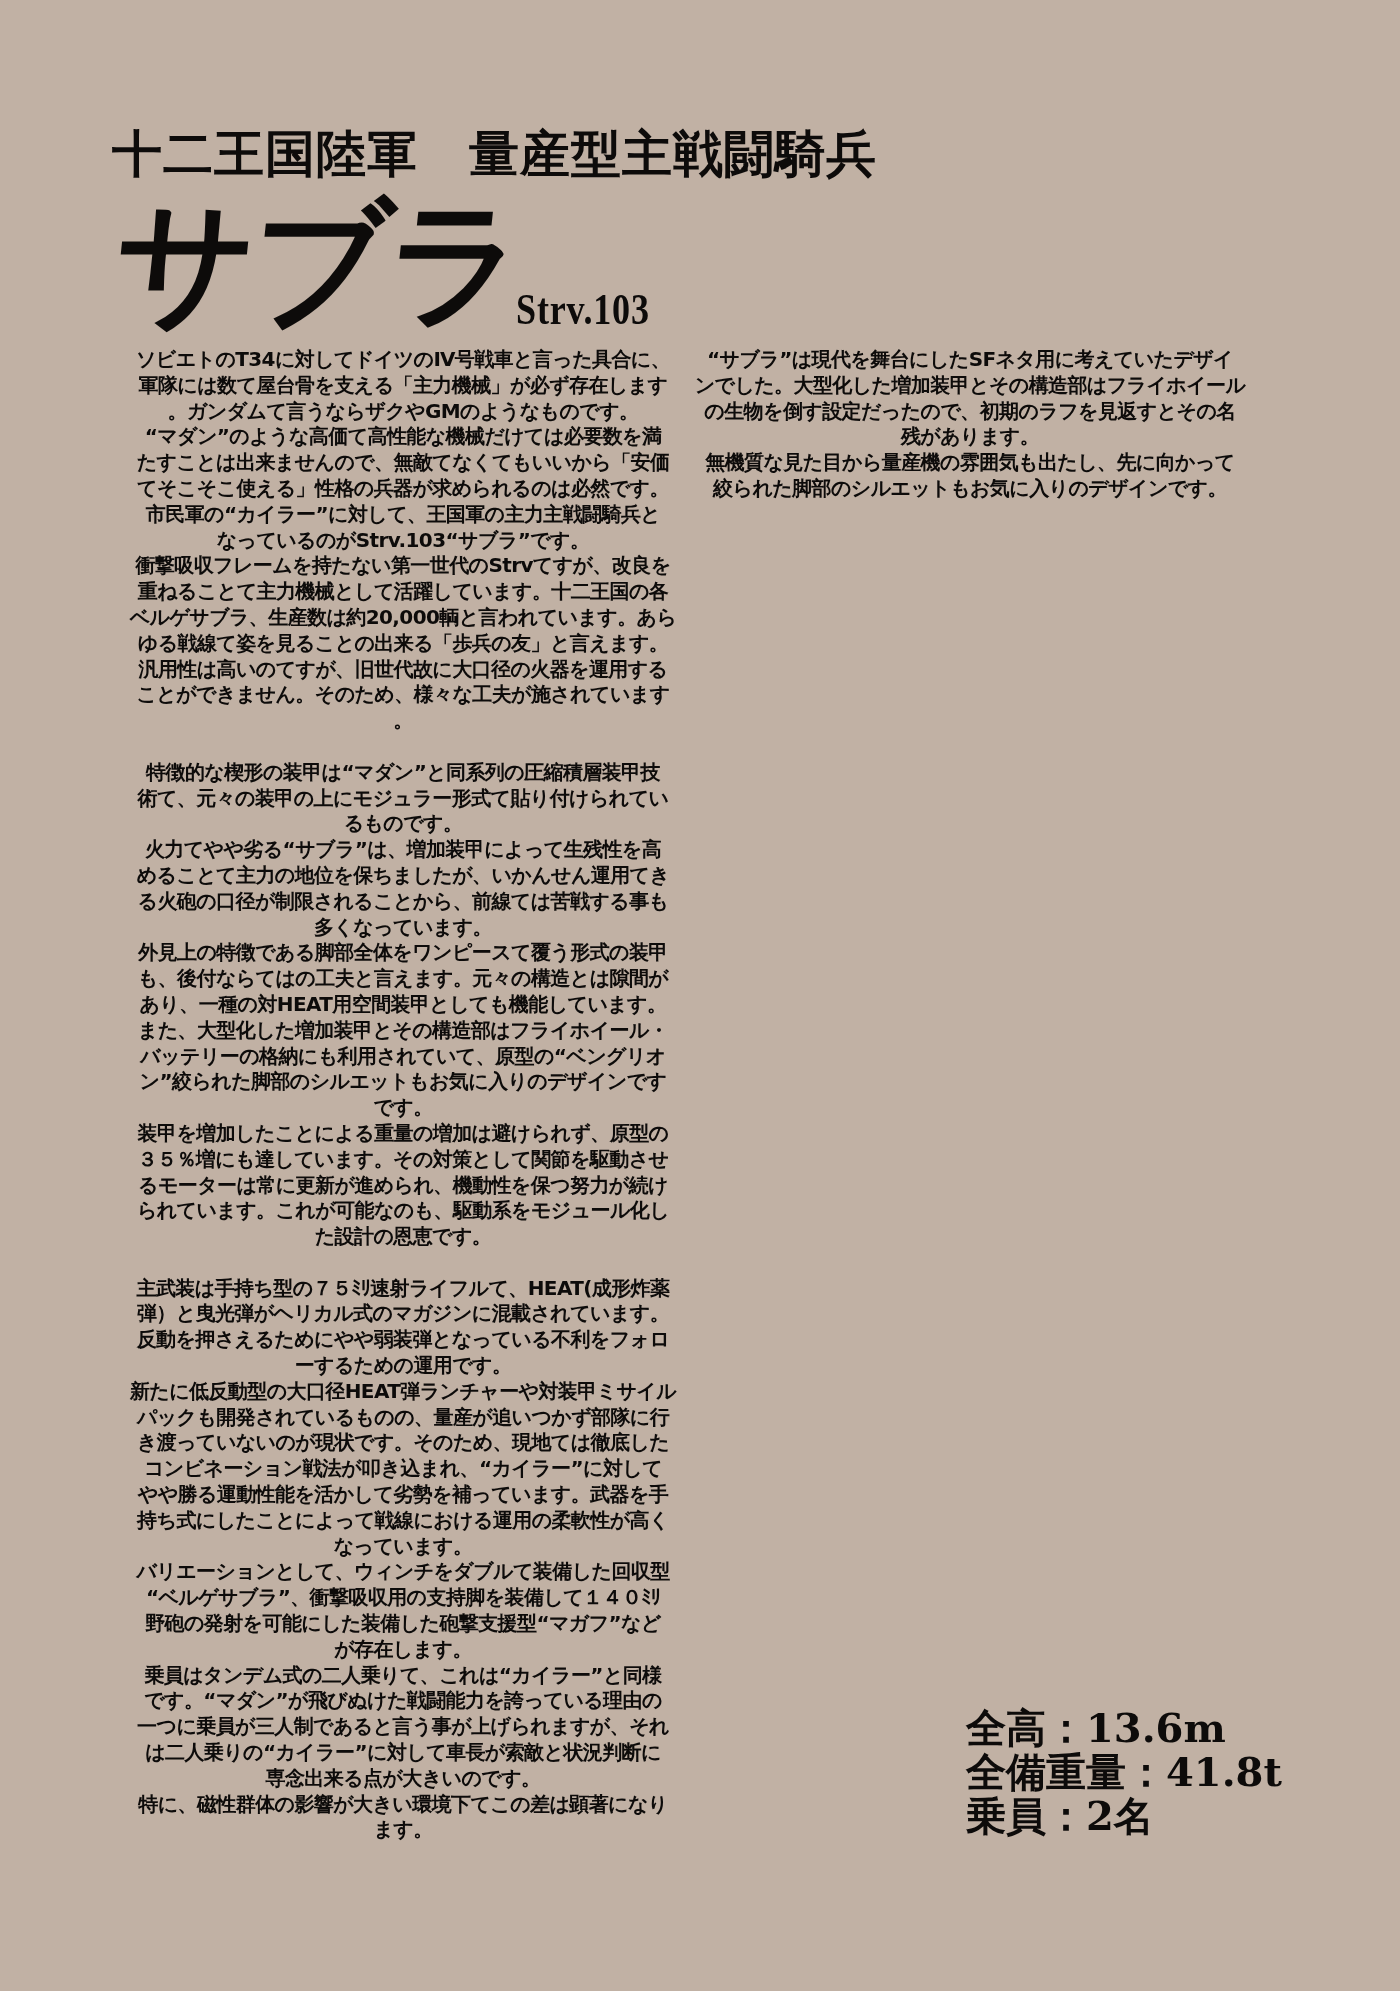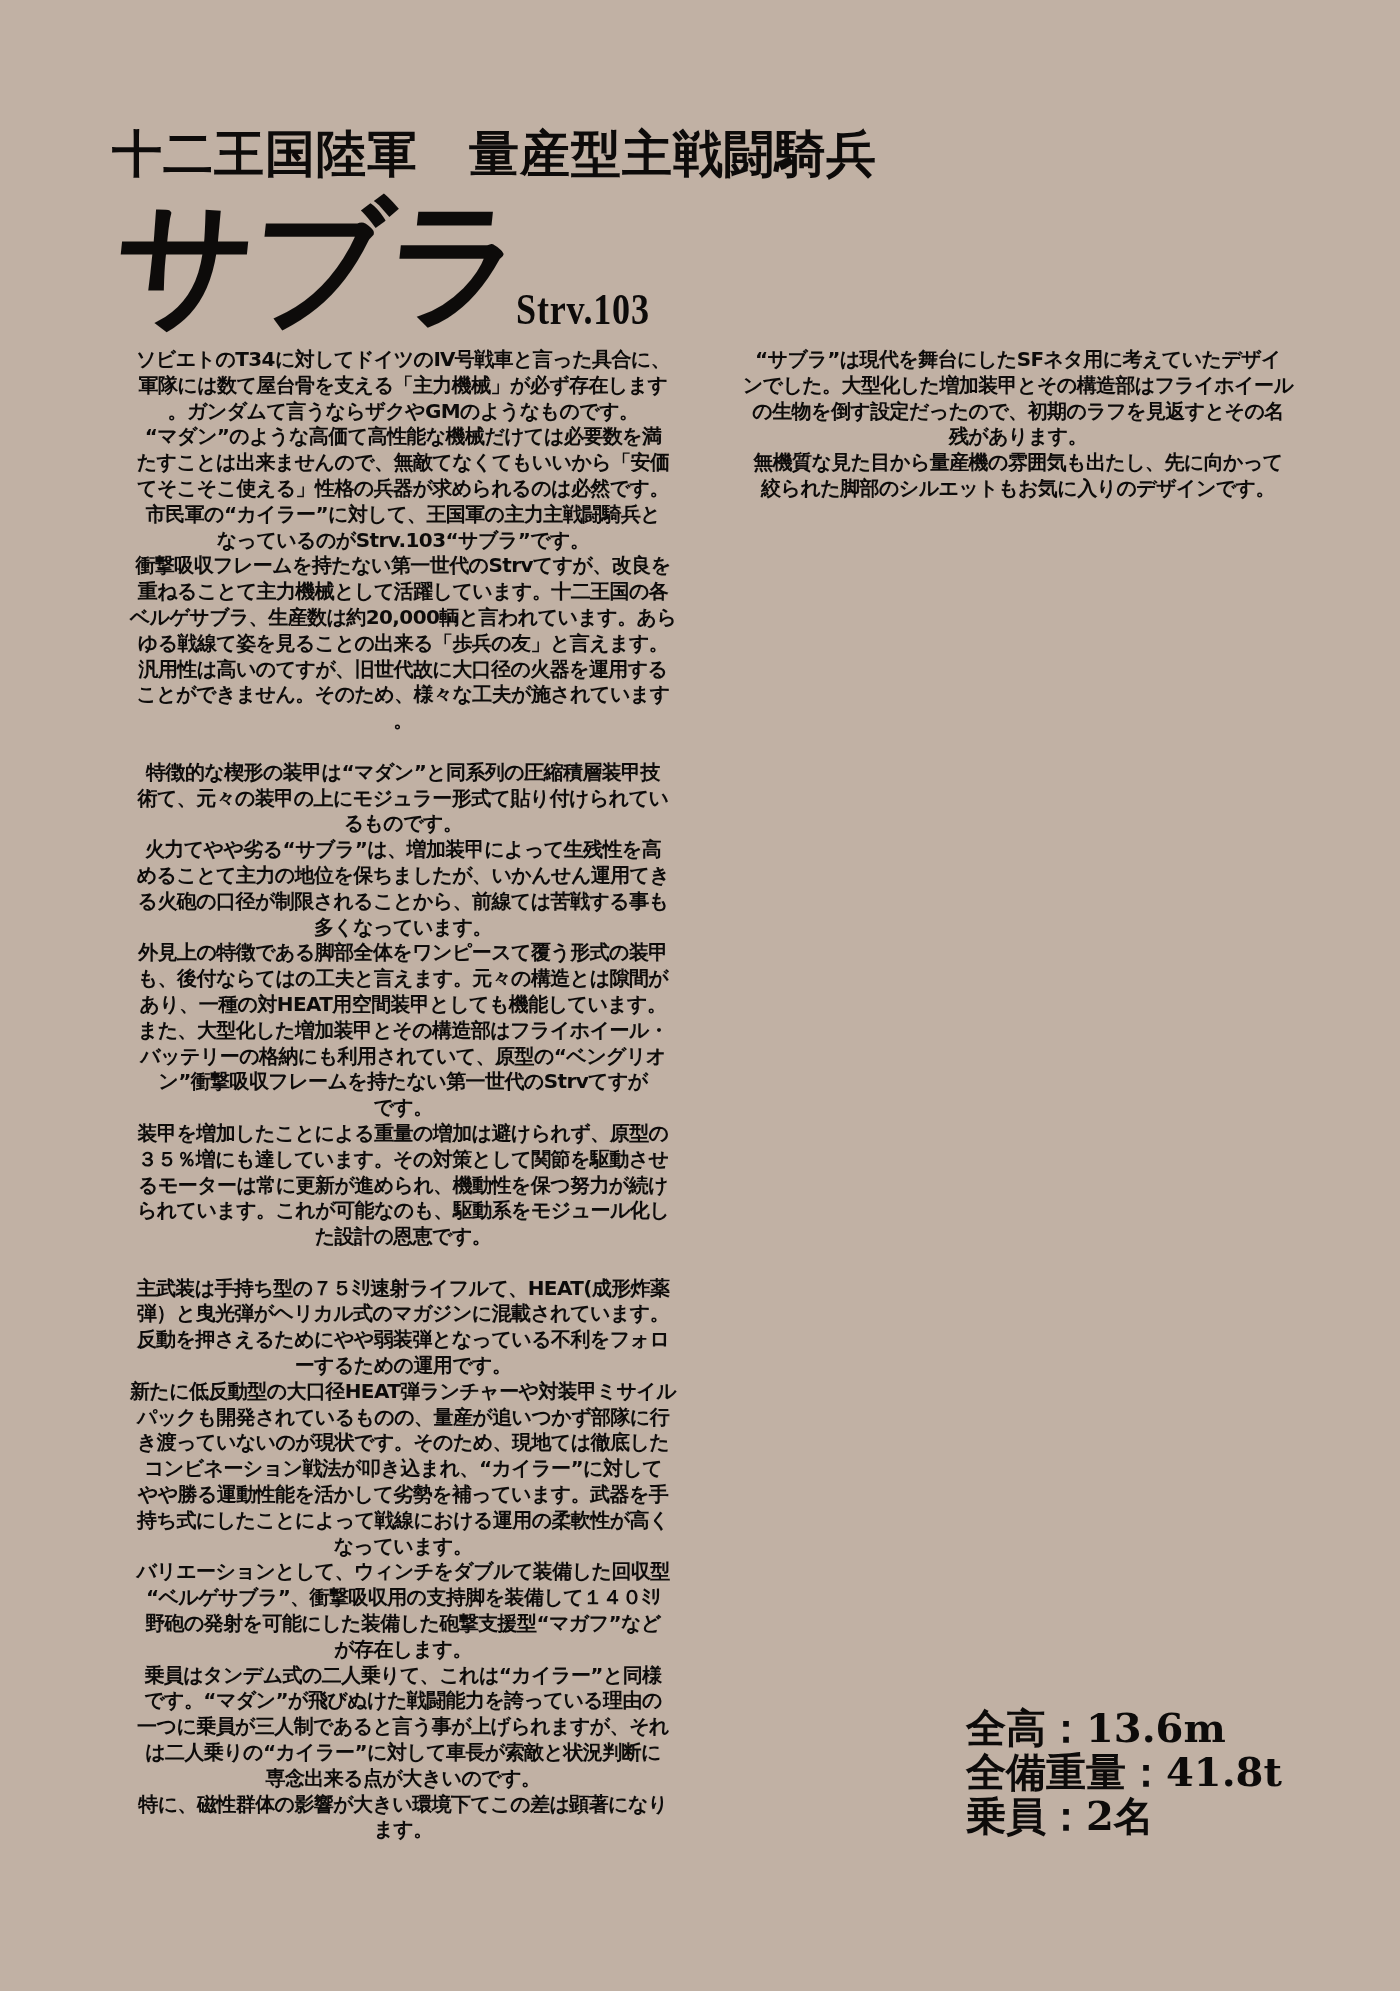--- a/index.html
+++ b/index.html
@@ -58,21 +58,21 @@
       font-size: 20px;
       line-height: 25.8px;
       letter-spacing: -0.6px;
       text-align: center;
     }
     .col-left {
       left: 113px;
       width: 580px;
     }
     .col-right {
-      left: 728px;
+      left: 680px;
       width: 580px;
     }
     .line {
       display: block;
       white-space: nowrap;
       height: 25.8px;
     }
     .stats {
       position: absolute;
       left: 966px;
@@ -117,21 +117,21 @@
       <span class="line">るものです。</span>
       <span class="line">火力てやや劣る“サブラ”は、増加装甲によって生残性を高</span>
       <span class="line">めることて主力の地位を保ちましたが、いかんせん運用てき</span>
       <span class="line">る火砲の口径が制限されることから、前線ては苦戦する事も</span>
       <span class="line">多くなっています。</span>
       <span class="line">外見上の特徴である脚部全体をワンピースて覆う形式の装甲</span>
       <span class="line">も、後付ならてはの工夫と言えます。元々の構造とは隙間が</span>
       <span class="line">あり、一種の対HEAT用空間装甲としても機能しています。</span>
       <span class="line">また、大型化した増加装甲とその構造部はフライホイール・</span>
       <span class="line">バッテリーの格納にも利用されていて、原型の“ベングリオ</span>
-      <span class="line">ン”衝撃吸収フレームを持たない第一世代のStrvてすが</span>
+      <span class="line">ン”絞られた脚部のシルエットもお気に入りのデザインです</span>
       <span class="line">です。</span>
       <span class="line">装甲を増加したことによる重量の増加は避けられず、原型の</span>
       <span class="line">３５％増にも達しています。その対策として関節を駆動させ</span>
       <span class="line">るモーターは常に更新が進められ、機動性を保つ努力が続け</span>
       <span class="line">られています。これが可能なのも、駆動系をモジュール化し</span>
       <span class="line">た設計の恩恵です。</span>
       <span class="line"></span>
       <span class="line">主武装は手持ち型の７５ﾐﾘ速射ライフルて、HEAT(成形炸薬</span>
       <span class="line">弾）と曳光弾がヘリカル式のマガジンに混載されています。</span>
       <span class="line">反動を押さえるためにやや弱装弾となっている不利をフォロ</span>

